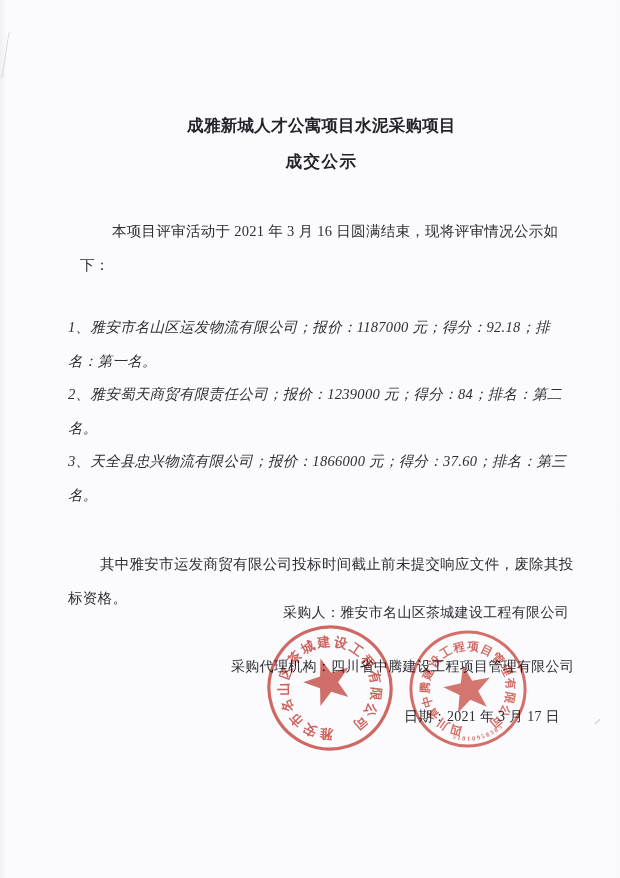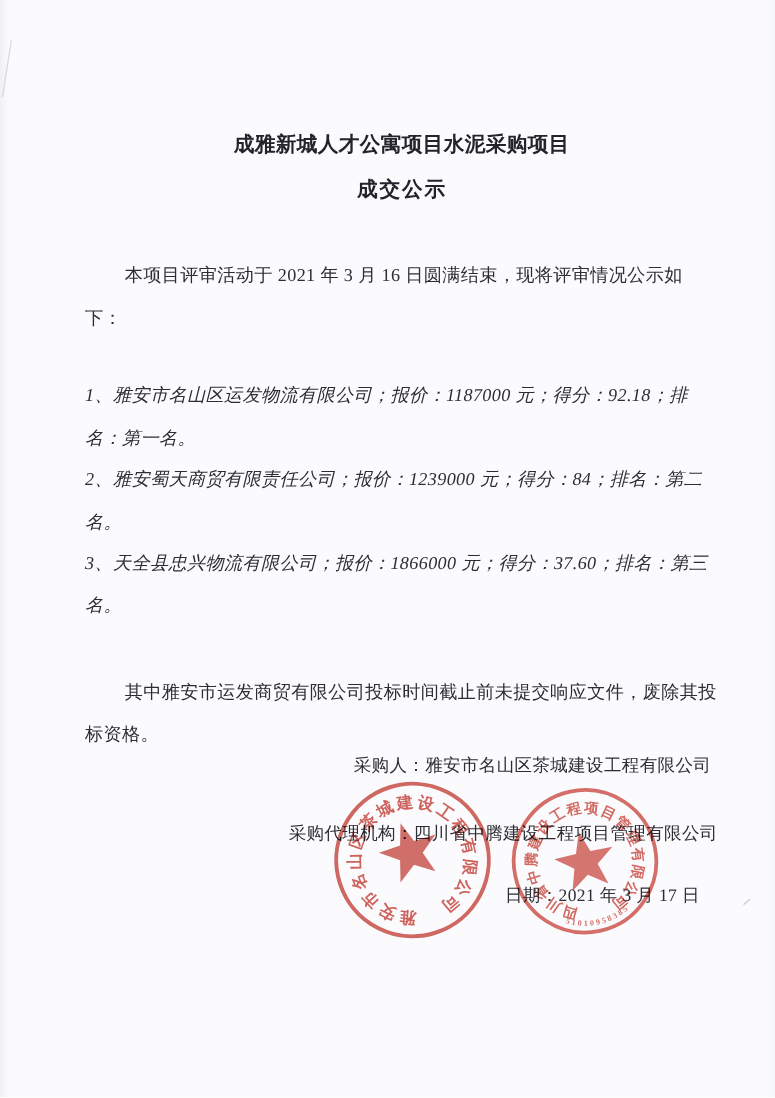--- a/index.html
+++ b/index.html
@@ -14,25 +14,25 @@
     color:#2d2d35;
   }
   .content{
     position:absolute;left:68px;top:0;width:507px;
     letter-spacing:0.3px;
   }
   .doc-title{
     text-align:center;font-weight:bold;font-size:16.5px;color:#23232b;
     line-height:20px;
   }
-  .t1{padding-top:106px;}
+  .t1{padding-top:106px;margin-top:10px;}
   .t2{margin-top:16px;letter-spacing:1.5px;}
   .para{font-size:14.5px;line-height:33.5px;margin:0;}
   .indent{text-indent:2.2em;}
-  .intro{margin-top:43px;}
+  .intro{margin-top:43px;margin-left:12px;}
   .bidders{margin-top:29px;}
   .bidders p{margin:0;font-style:italic;}
   .p-disq{margin-top:36px;}
   .p-pub{margin-top:5px;}
   .sig{position:absolute;font-size:14px;color:#2d2d35;letter-spacing:0.3px;white-space:nowrap;}
   .sig-purchaser{left:283px;top:604px;}
   .sig-agency{left:231px;top:658px;}
   .sig-date{left:404px;top:708px;}
   .stamp{
     position:absolute;mix-blend-mode:multiply;opacity:0.93;pointer-events:none;

